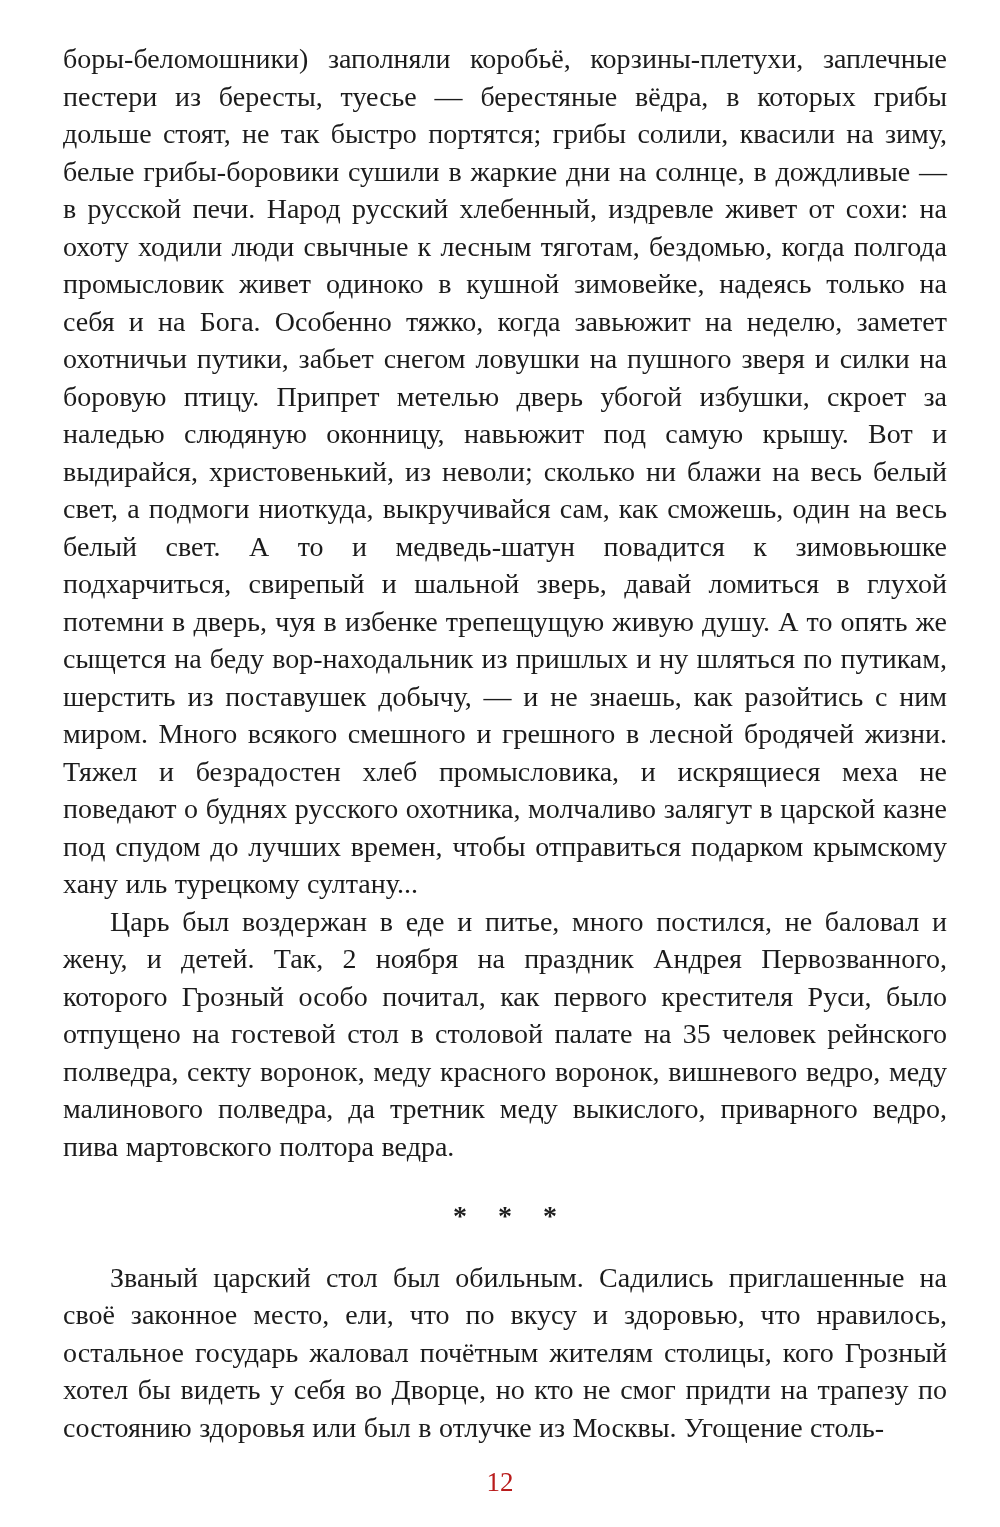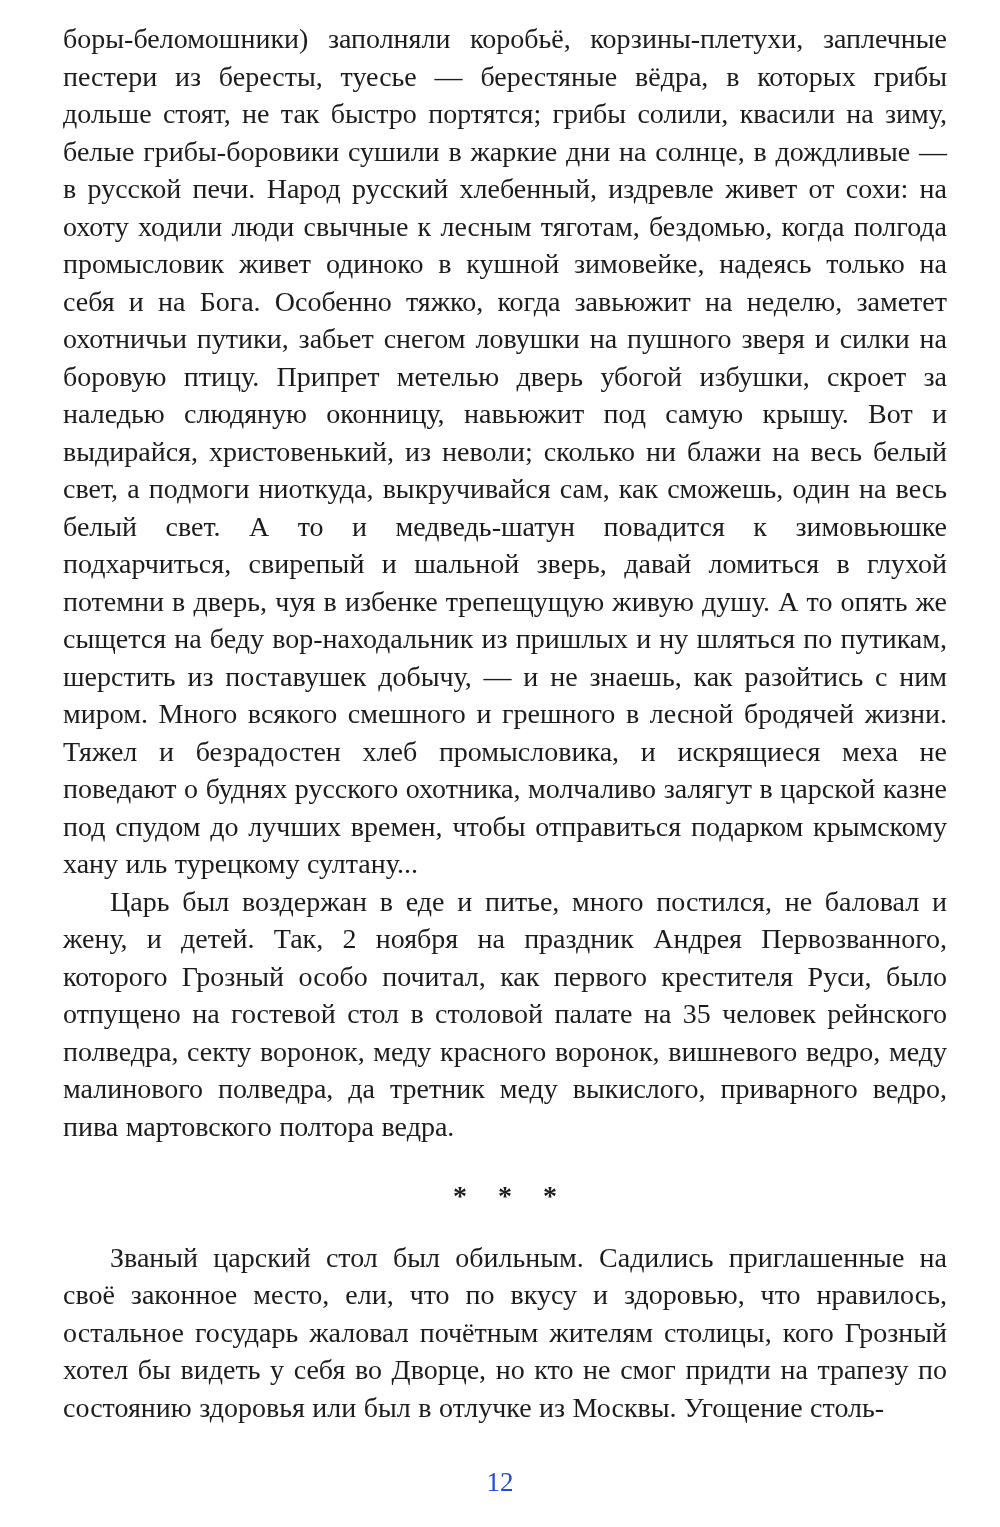--- a/index.html
+++ b/index.html
@@ -7,21 +7,21 @@
     padding: 0;
     background: #f4f4f2;
   }
   .book-page {
     position: relative;
     width: 1000px;
     height: 1527px;
     box-sizing: border-box;
     margin: 0 auto;
     background: #ffffff;
-    padding: 20px 53px 0 63px;
+    padding: 40px 53px 0 63px;
     font-family: "Liberation Serif", "DejaVu Serif", serif;
     font-size: 28px;
     line-height: 37.5px;
     color: #1c1c1c;
     overflow: hidden;
   }
   .text-block {
     width: 100%;
   }
   .para {
@@ -41,21 +41,21 @@
     padding-left: 12px; 
     color: #1c1c1c;
   }
   .page-number {
     position: absolute;
     bottom: 26px;
     left: 0;
     width: 100%;
     text-align: center;
     font-size: 27px;
-    color: #1d4ed8;
+    color: #b91c1c;
   }
 </style>
 </head>
 <body>
 
 <div class="book-page">
   <div class="text-block">
     <p class="para">боры-беломошники) заполняли коробьё, корзины-плетухи, заплечные пестери из бересты, туесье — берестяные вёдра, в которых грибы дольше стоят, не так быстро портятся; грибы солили, квасили на зиму, белые грибы-боровики сушили в жаркие дни на солнце, в дождливые — в русской печи. Народ русский хлебенный, издревле живет от сохи: на охоту ходили люди свычные к лесным тяготам, бездомью, когда полгода промысловик живет одиноко в кушной зимовейке, надеясь только на себя и на Бога. Особенно тяжко, когда завьюжит на неделю, заметет охотничьи путики, забьет снегом ловушки на пушного зверя и силки на боровую птицу. Припрет метелью дверь убогой избушки, скроет за наледью слюдяную оконницу, навьюжит под самую крышу. Вот и выдирайся, христовенький, из неволи; сколько ни блажи на весь белый свет, а подмоги ниоткуда, выкручивайся сам, как сможешь, один на весь белый свет. А то и медведь-шатун повадится к зимовьюшке подхарчиться, свирепый и шальной зверь, давай ломиться в глухой потемни в дверь, чуя в избенке трепещущую живую душу. А то опять же сыщется на беду вор-находальник из пришлых и ну шляться по путикам, шерстить из поставушек добычу, — и не знаешь, как разойтись с ним миром. Много всякого смешного и грешного в лесной бродячей жизни. Тяжел и безрадостен хлеб промысловика, и искрящиеся меха не поведают о буднях русского охотника, молчаливо залягут в царской казне под спудом до лучших времен, чтобы отправиться подарком крымскому хану иль турецкому султану...</p>
     <p class="para indented">Царь был воздержан в еде и питье, много постился, не баловал и жену, и детей. Так, 2 ноября на праздник Андрея Первозванного, которого Грозный особо почитал, как первого крестителя Руси, было отпущено на гостевой стол в столовой палате на 35 человек рейнского полведра, секту воронок, меду красного воронок, вишневого ведро, меду малинового полведра, да третник меду выкислого, приварного ведро, пива мартовского полтора ведра.</p>
     <div class="separator">* * *</div>

